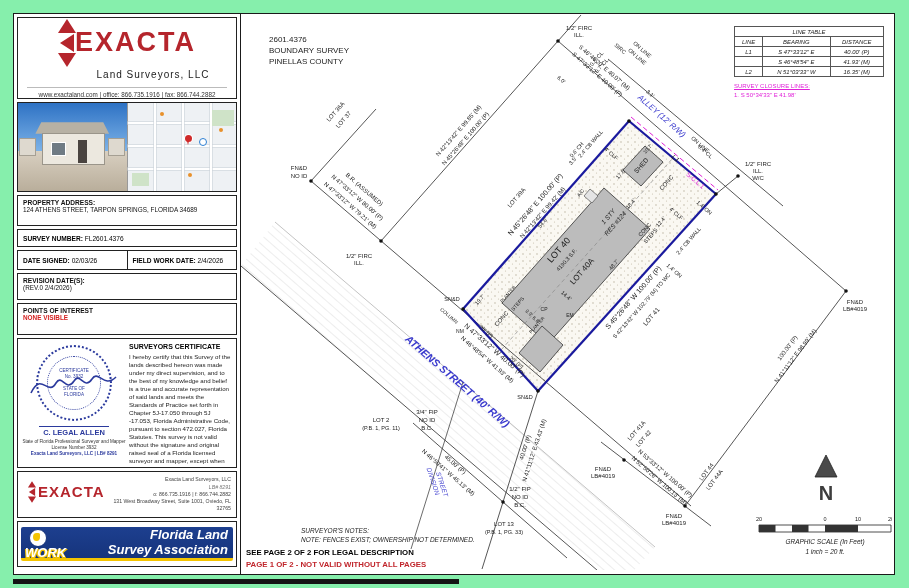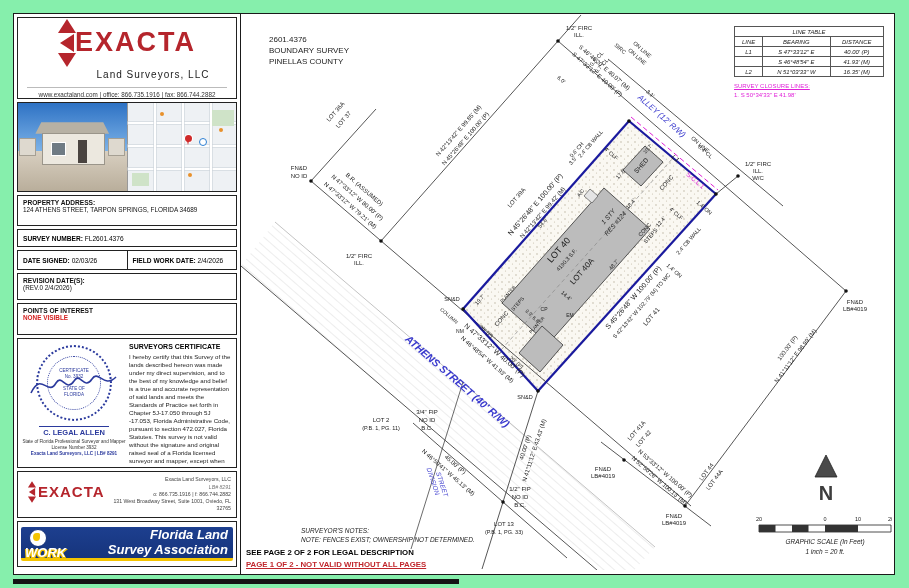--- a/index.html
+++ b/index.html
@@ -73,21 +73,21 @@
   .main{position:relative;flex:1;overflow:hidden;}
   svg text{font-family:"Liberation Sans",sans-serif;}
   .ltable-wrap{position:absolute;right:10px;top:12px;width:150px;}
   .ltable{width:100%;border-collapse:collapse;font-size:5.9px;font-style:italic;color:#222;}
   .ltable td{border:0.8px solid #555;text-align:center;padding:1.5px 2px;}
   .ltable .tt{font-weight:normal;}
   .closure{margin-top:5px;font-size:6px;line-height:1.5;}
   .closure .c1{color:#e020d8;text-decoration:underline;}
   .closure .c2{color:#e020d8;}
   .main-footer{position:absolute;left:5px;bottom:4px;font-size:7.8px;font-weight:bold;line-height:1.45;margin-top:48px;}
-  .main-footer .f2{color:#c0262c;text-decoration:underline;}
+  .main-footer .f2{color:#c0262c;}
 </style>
 </head>
 <body>
 
 <div class="page">
   <div class="sheet">
 
     <div class="panel">
 
       <div class="box logo-box">

